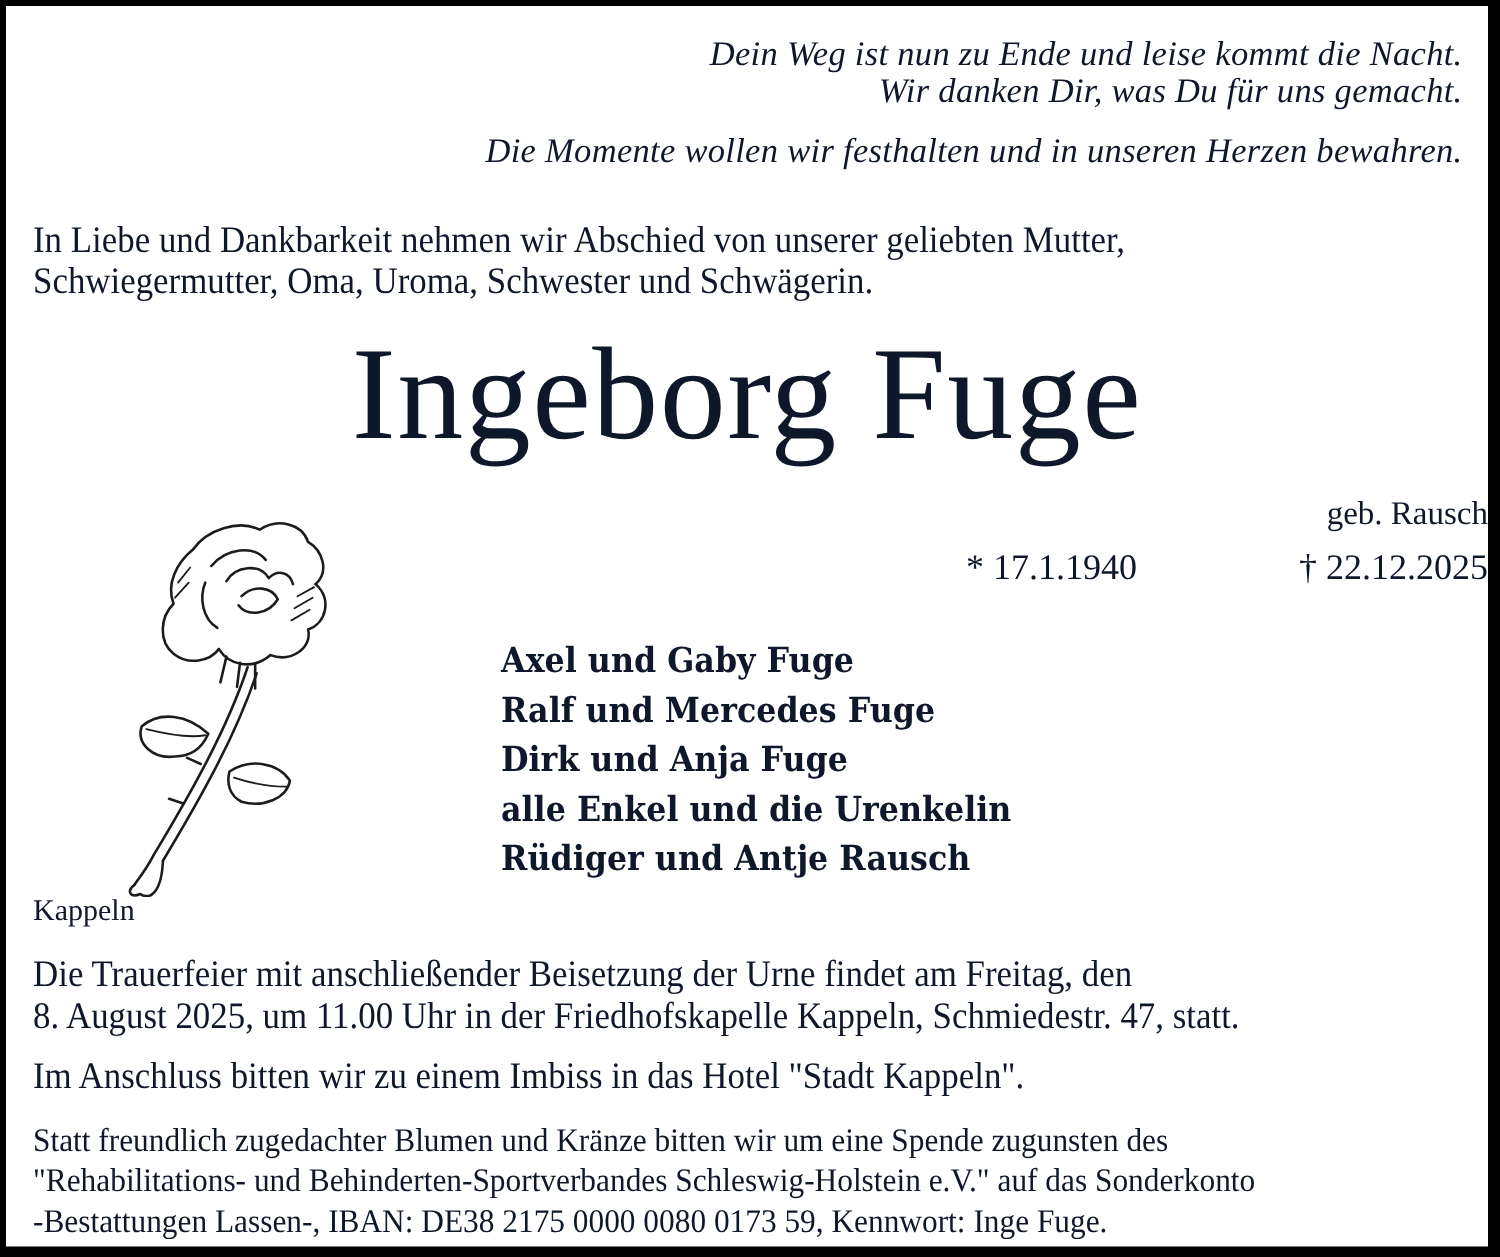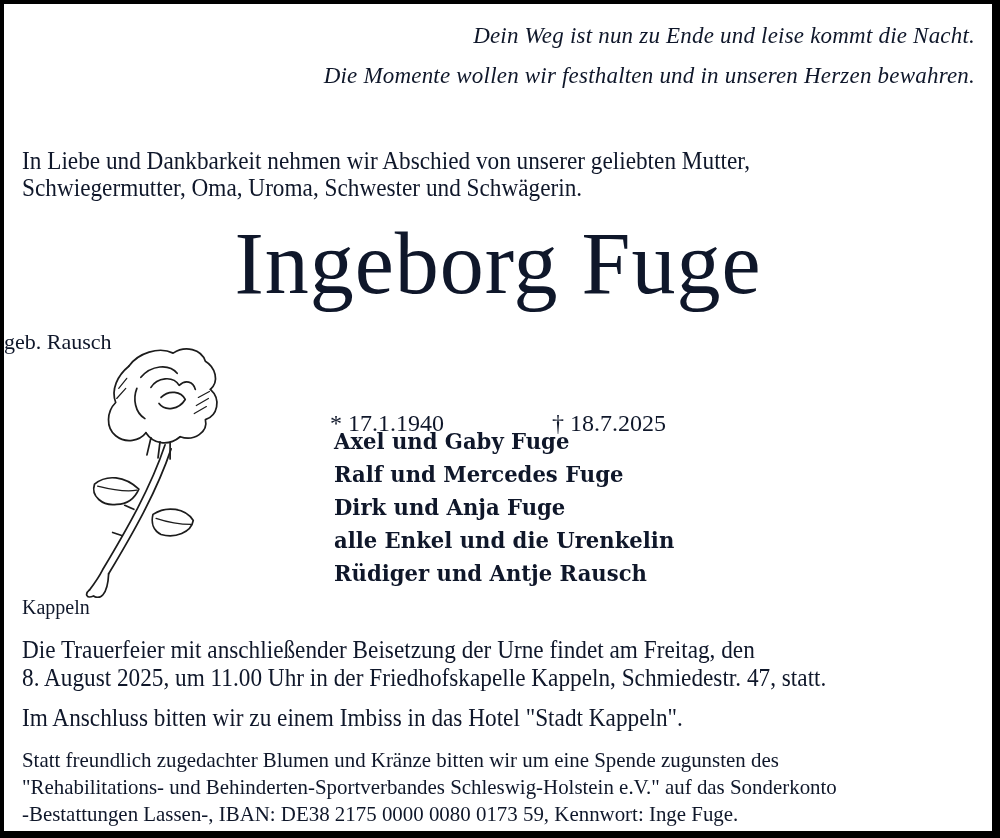--- a/index.html
+++ b/index.html
@@ -31,27 +31,27 @@
     transform:scaleX(0.93); transform-origin:left top;
   }
   .deceased-name{
     position:absolute; left:0; top:210px; width:100%;
     text-align:center;
     font-size:88px; line-height:100px;
     letter-spacing:1px;
   }
   .maiden-name{
     position:absolute; left:0; top:326px; width:100%;
-    text-align:left;
+    text-align:right;
     font-size:22px; line-height:24px;
   }
   .dates{
     position:absolute; left:0; top:361px; width:100%;
-    display:flex; justify-content:center; gap:108px;
-    font-size:24px; line-height:28px;margin-top:44px;
+    display:flex; justify-content:flex-end; gap:108px;
+    font-size:24px; line-height:28px;
   }
   .rose{
     position:absolute; left:73px; top:332px;
     width:158px; height:262px;
   }
   .mourners{
     position:absolute; left:330px; top:420px;
     font-family:"DejaVu Serif", serif;
     font-weight:bold;
     font-size:23px; line-height:33px;
@@ -81,35 +81,36 @@
     transform:scaleX(0.95); transform-origin:left top;
   }
 </style>
 </head>
 <body>
 
 <div class="sheet">
 
   <div class="epigraph">
     <div>Dein Weg ist nun zu Ende und leise kommt die Nacht.</div>
+    <div>Wir danken Dir, was Du für uns gemacht.</div>
     <div class="line3">Die Momente wollen wir festhalten und in unseren Herzen bewahren.</div>
   </div>
 
   <div class="intro">
     <div>In Liebe und Dankbarkeit nehmen wir Abschied von unserer geliebten Mutter,</div>
     <div>Schwiegermutter, Oma, Uroma, Schwester und Schwägerin.</div>
   </div>
 
   <div class="deceased-name">Ingeborg Fuge</div>
 
   <div class="maiden-name">geb. Rausch</div>
 
   <div class="dates">
     <span>* 17.1.1940</span>
-    <span>† 18.7.2025</span>
+    <span>† 22.12.2025</span>
   </div>
 
   <svg class="rose" viewBox="0 0 150 260" fill="none" stroke="#1c1c1c" stroke-width="1.7" stroke-linecap="round" stroke-linejoin="round">
 
     <path d="M48,30 C37,39 30,53 35,66 C26,75 25,91 35,99 C45,107 59,104 65,96"></path>
     <path d="M48,30 C57,17 78,10 92,17 C104,9 120,13 124,25 C134,31 138,45 129,53"></path>
     <path d="M129,53 C140,63 136,79 124,83 C127,95 113,105 99,100"></path>
 
     <path d="M60,41 C70,29 88,27 96,37"></path>
     <path d="M70,51 C76,41 92,39 98,49 C104,43 112,45 114,53"></path>

